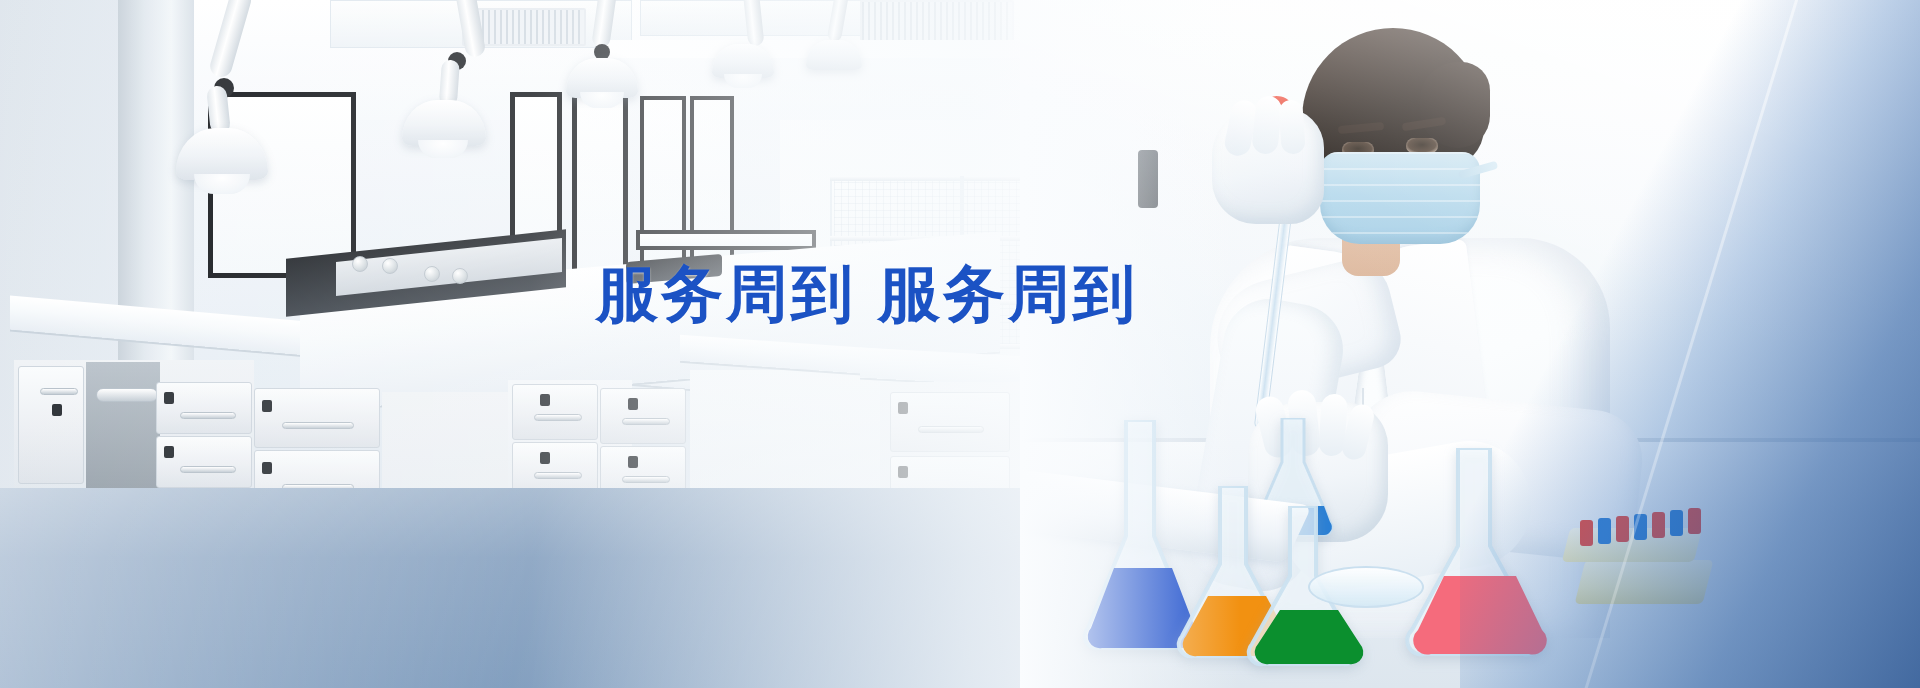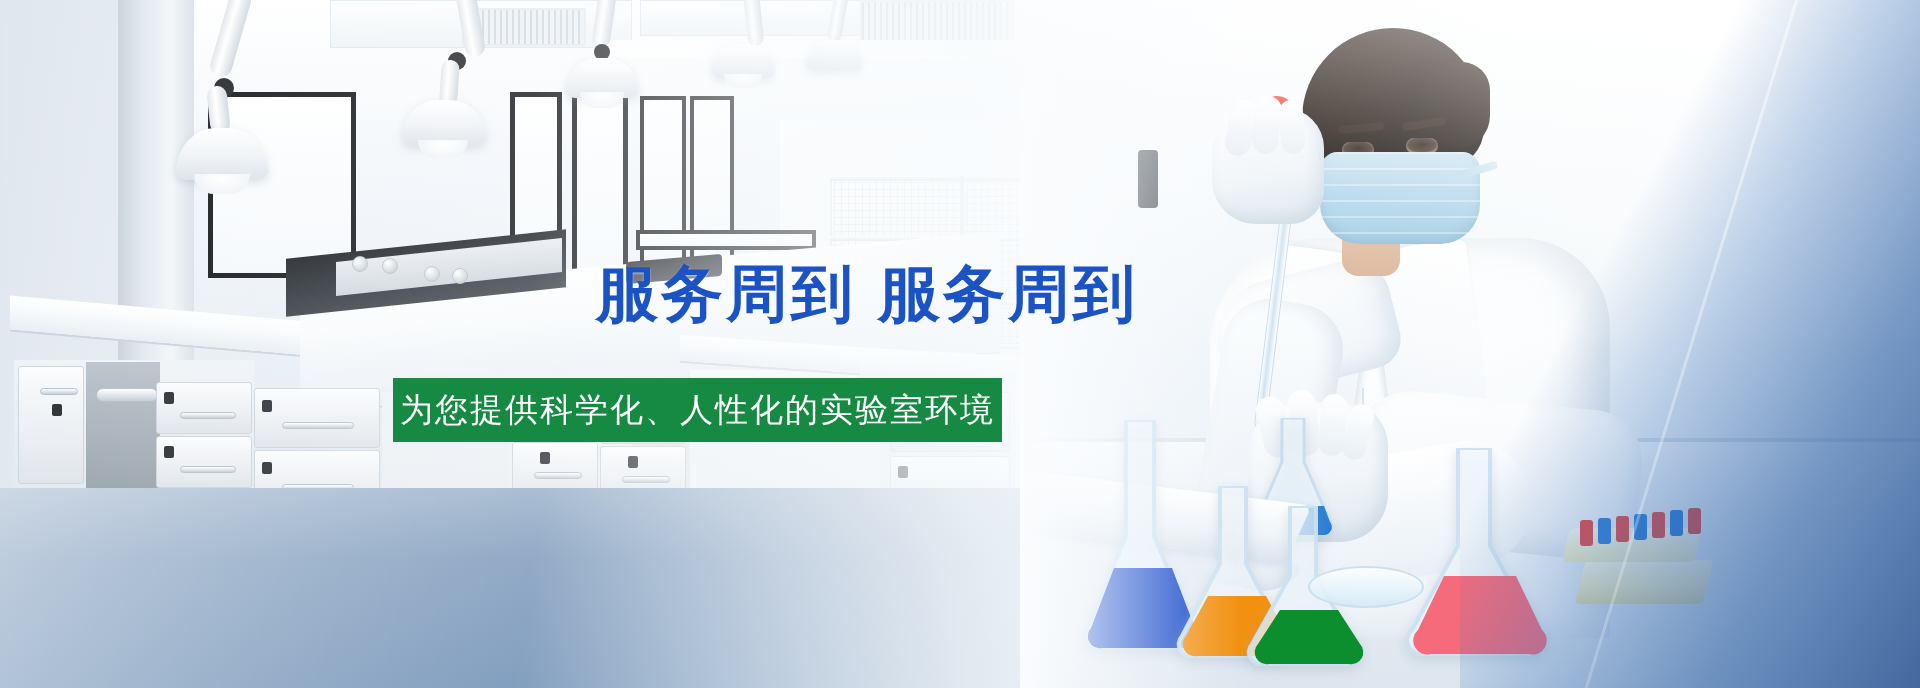--- a/index.html
+++ b/index.html
@@ -692,18 +692,15 @@
   </div>
 
   <div class="top-sheen"></div>
   <div class="blue-wedge"></div>
   <div class="wedge-line"></div>
 
   <div class="copy">
     <div class="headline">
       <span>服务周到</span><span class="gap"></span><span>服务周到</span>
     </div>
-    <div class="subbar">
-      <span>为您提供科学化、人性化的实验室环境</span>
-    </div>
   </div>
 
 </div>
 
 </body></html>

